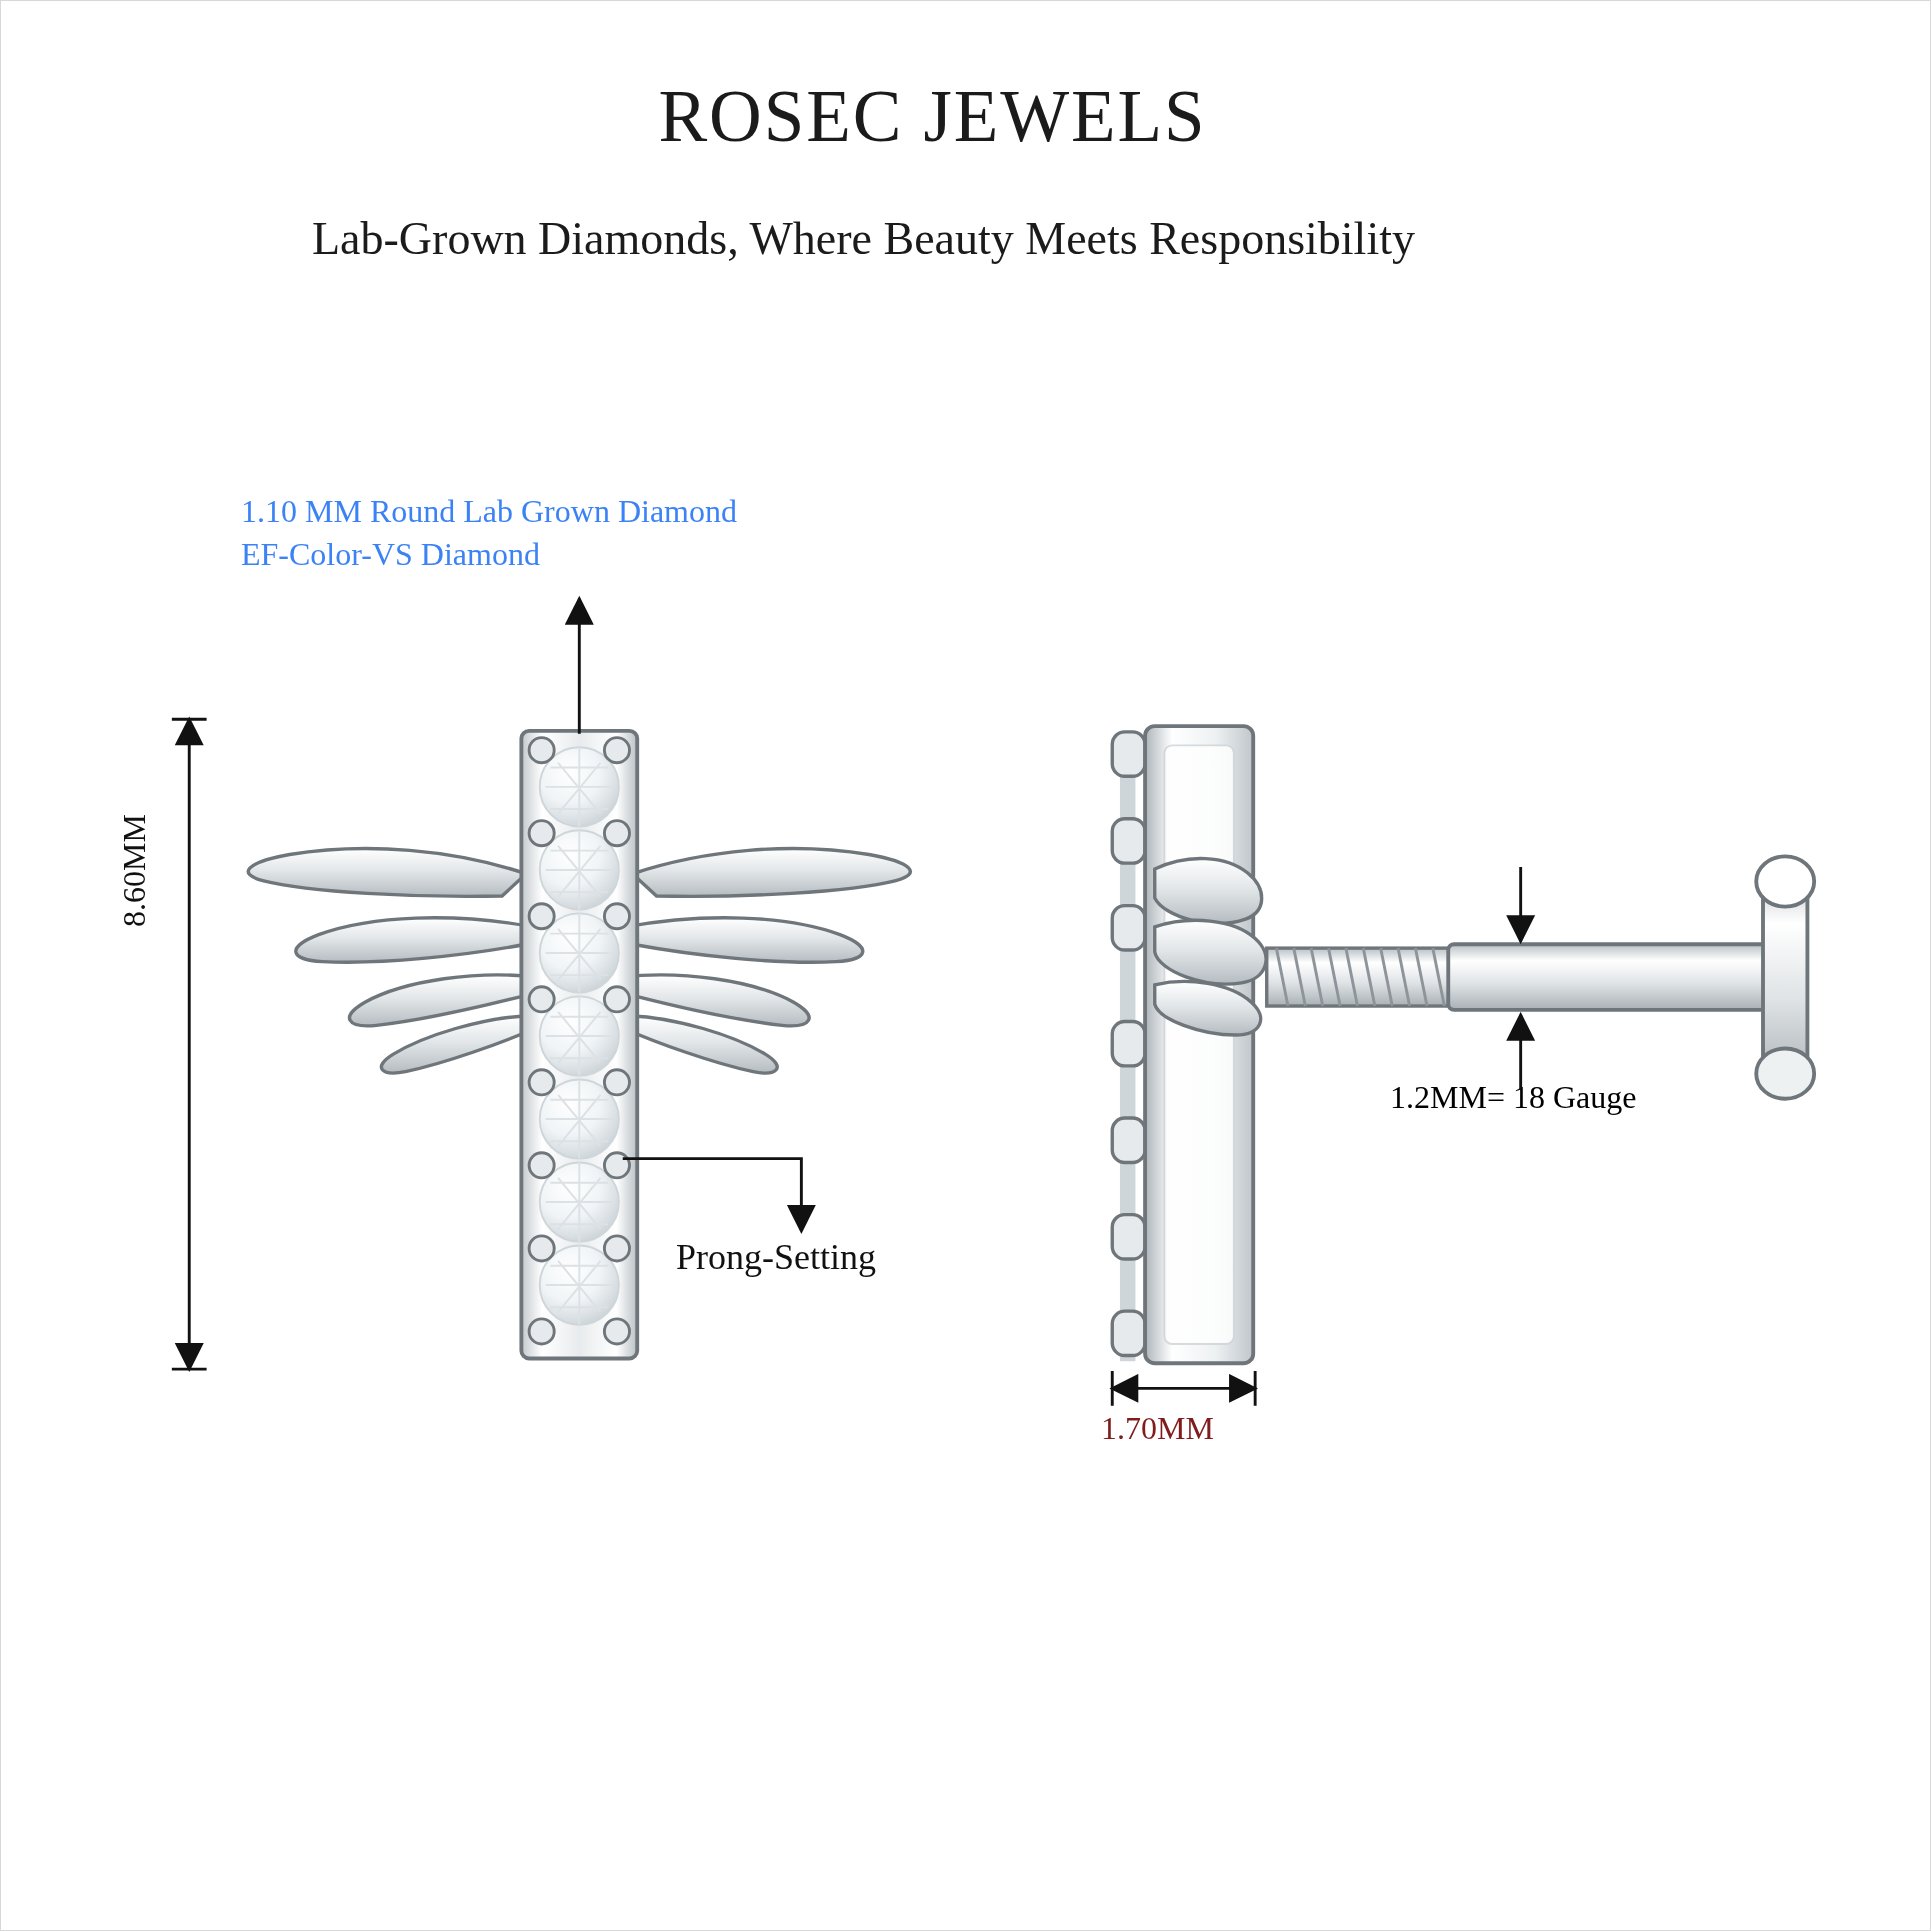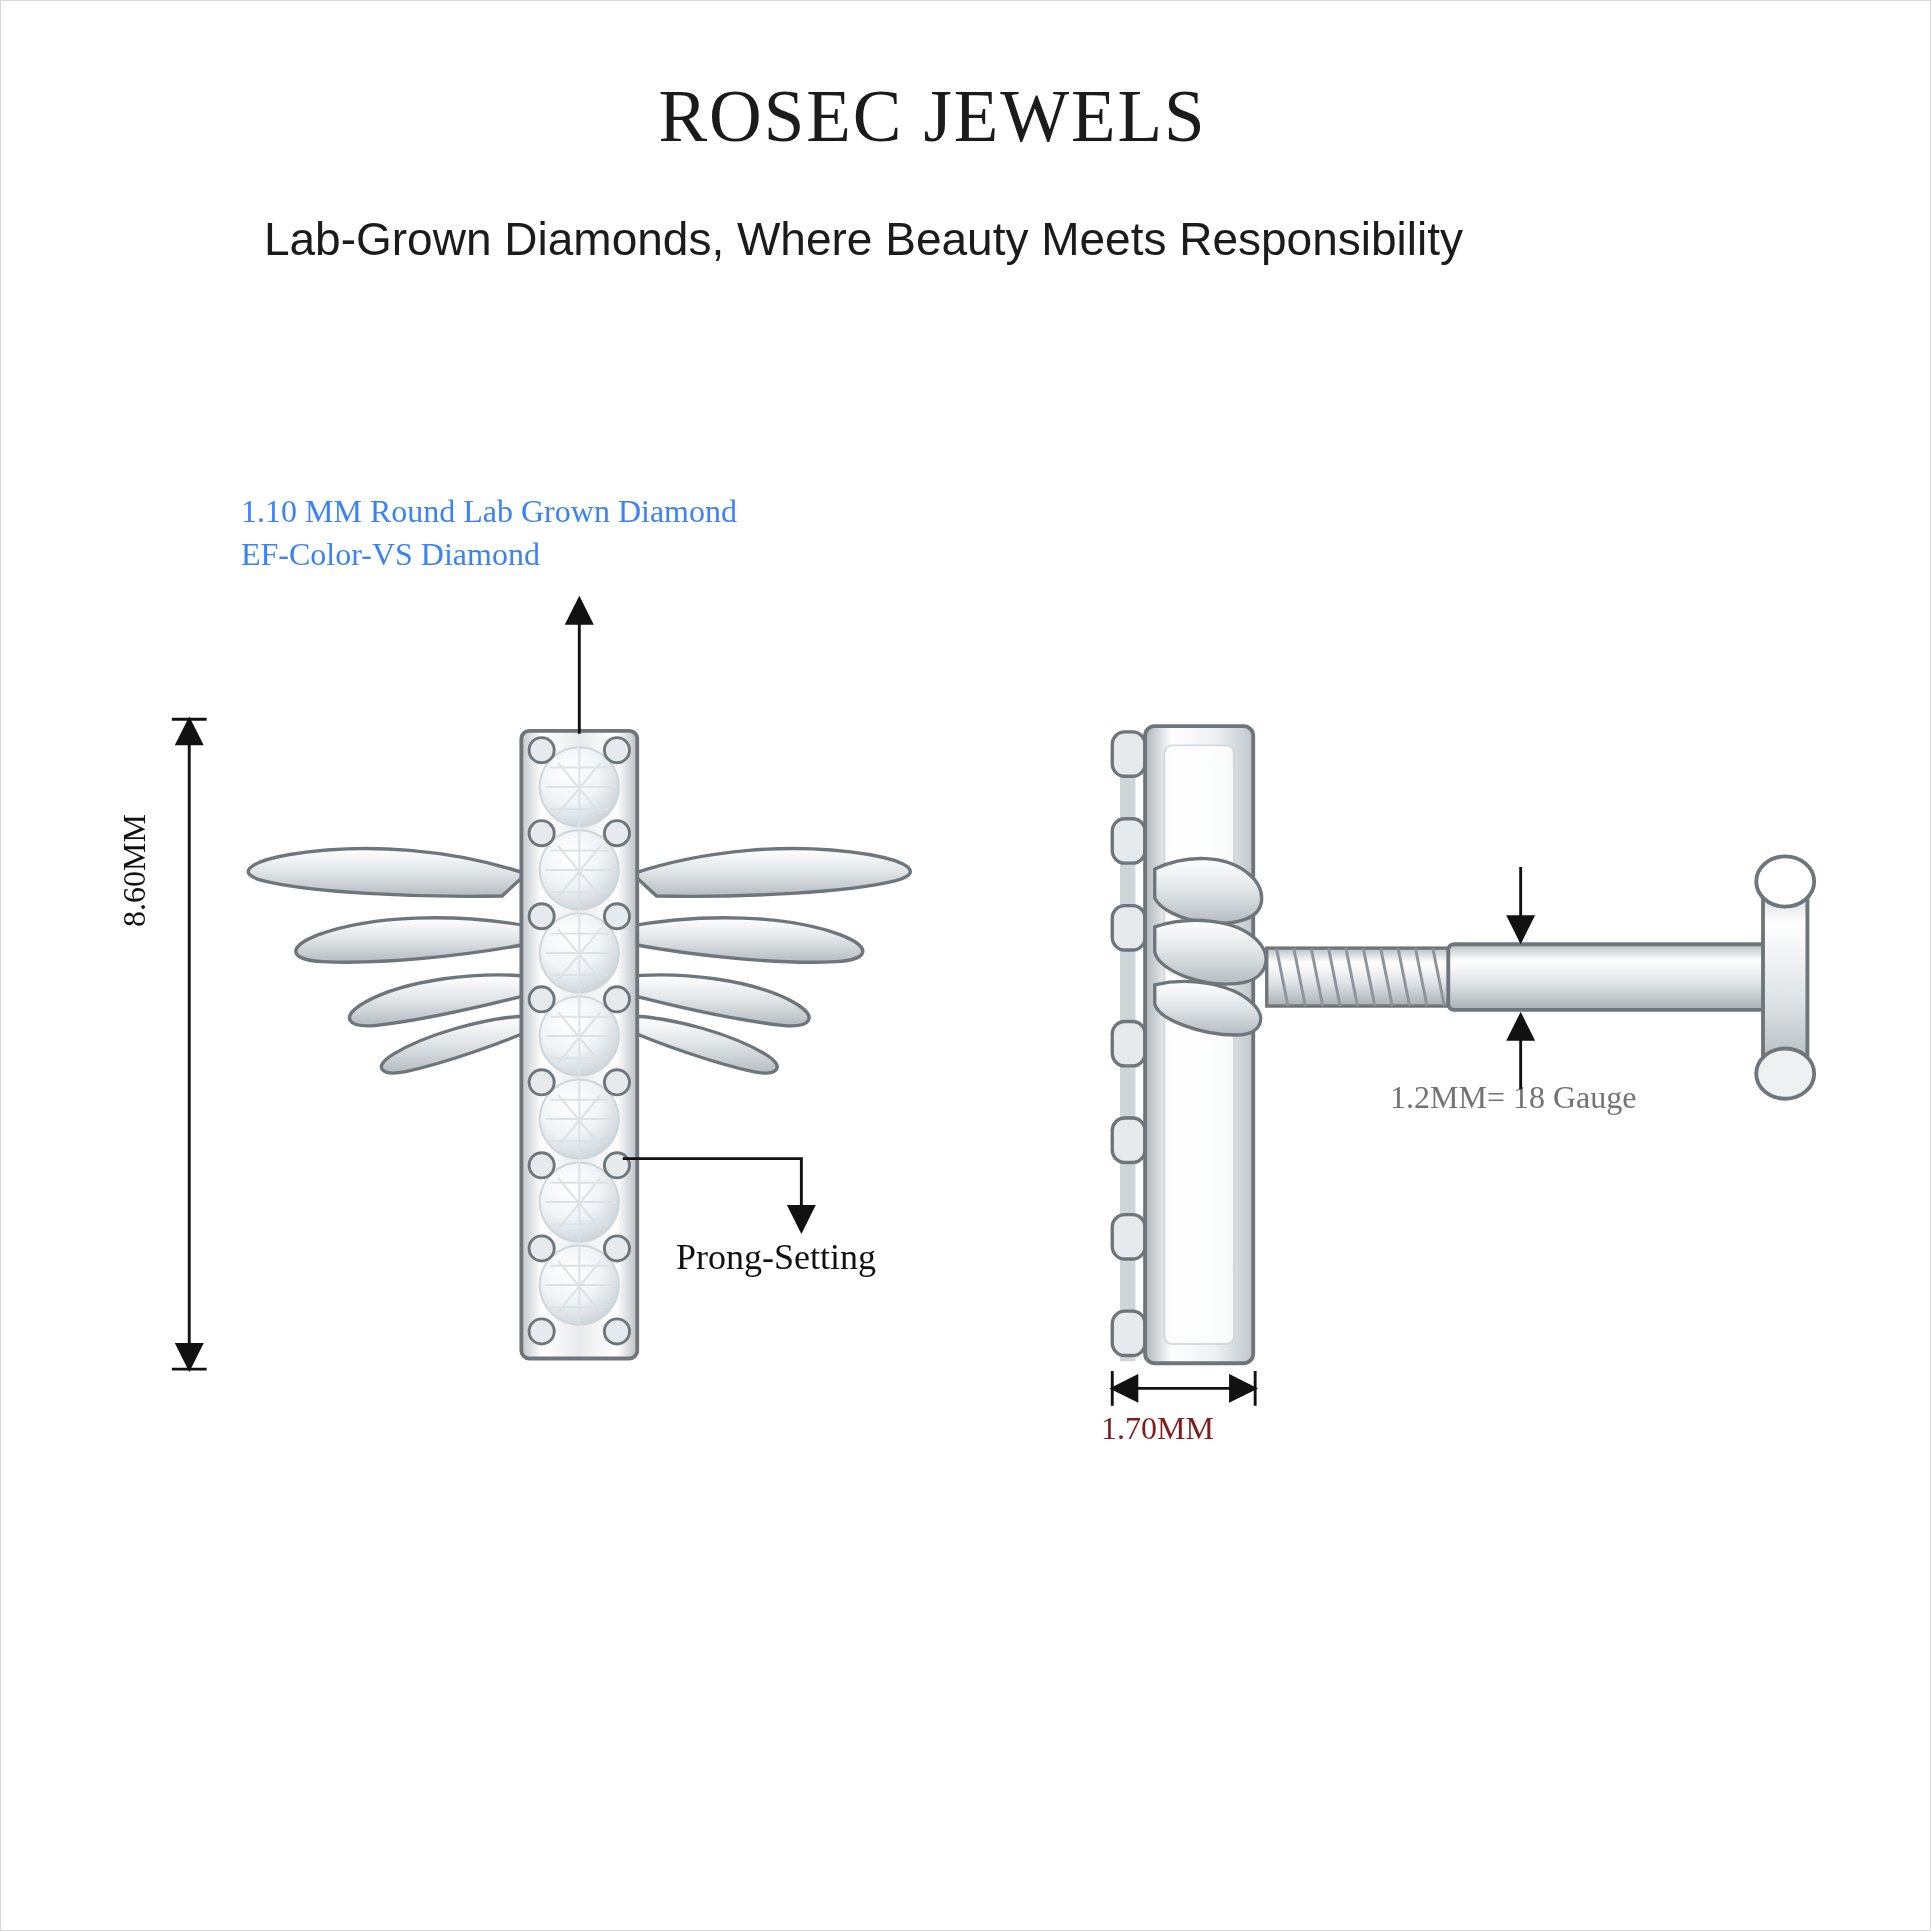--- a/index.html
+++ b/index.html
@@ -33,21 +33,21 @@
     font-size: 73px;
     letter-spacing: 1.9px;
     color: #1b1b1b;
   }
   .brand-sub {
     position: absolute;
     top: 212px;
     left: 0;
     width: 1727px;
     text-align: center;
-    font-family: Liberation Sans, sans-serif;
+    font-family: Liberation Serif, serif;
     font-size: 46px;
     color: #1b1b1b;
   }
   .callout-top {
     position: absolute;
     left: 241px;
     top: 490px;
     width: 714px;
     text-align: left;
     font-family: "Liberation Serif", serif;
@@ -62,21 +62,21 @@
     font-family: "Liberation Serif", serif;
     font-size: 36px;
     color: #111;
   }
   .label-gauge {
     position: absolute;
     left: 1390px;
     top: 1079px;
     font-family: "Liberation Serif", serif;
     font-size: 32px;
-    color: #737373;
+    color: #000000;
   }
   .label-width {
     position: absolute;
     left: 1101px;
     top: 1410px;
     font-family: "Liberation Serif", serif;
     font-size: 32px;
     color: #7f1d1d;
   }
   .label-height {

